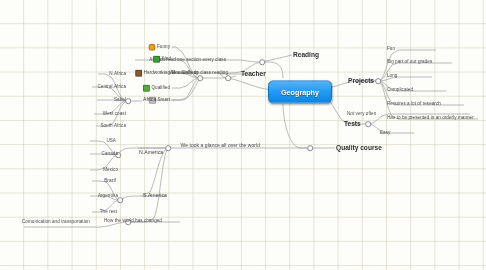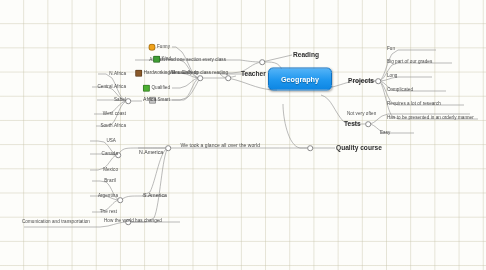--- a/index.html
+++ b/index.html
@@ -184,21 +184,21 @@
   <div class="dot" style="left:200px;top:78px"></div>
   <div class="dot" style="left:128px;top:101px"></div>
   <div class="dot" style="left:310px;top:148px"></div>
   <div class="dot" style="left:168px;top:148px"></div>
   <div class="dot" style="left:118px;top:155px"></div>
   <div class="dot" style="left:120px;top:200px"></div>
   <div class="dot" style="left:128px;top:222px"></div>
   <div class="dot" style="left:378px;top:81px"></div>
   <div class="dot" style="left:368px;top:124px"></div>
 
-  <div class="central" style="left:300px;top:79px">Geography</div>
+  <div class="central" style="left:300px;top:92px">Geography</div>
 
   <div class="node branch" style="left:293px;top:55px">Reading</div>
   <div class="node leaf" style="left:226px;top:60px;transform:translate(-100%,-50%)">At least read one section every class</div>
   <div class="node leaf" style="left:228px;top:73px;transform:translate(-100%,-50%)">We usually do class reading</div>
 
   <div class="node branch" style="left:241px;top:74px">Teacher</div>
   <div class="node leaf" style="left:198px;top:73px;transform:translate(-100%,-50%)">Mrs. Eisberg</div>
 
   <div class="node leaf" style="left:170px;top:47px;transform:translate(-100%,-50%)">
     <span class="iconrow">

